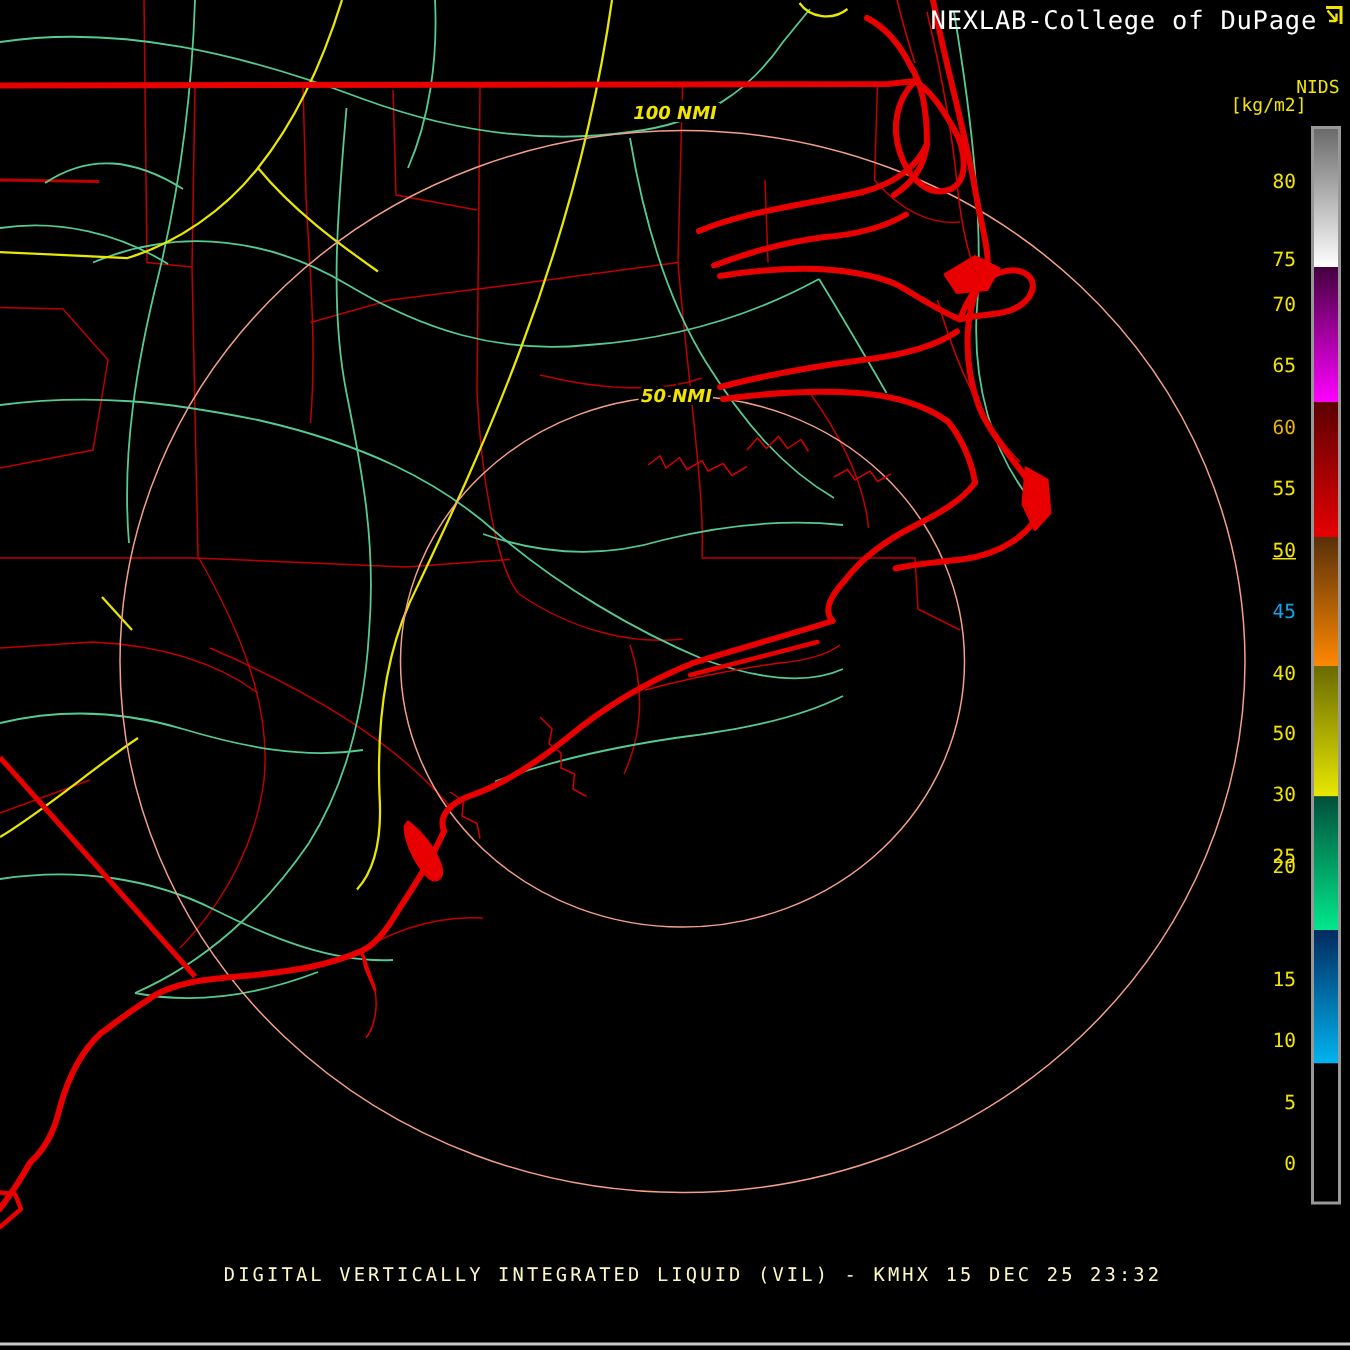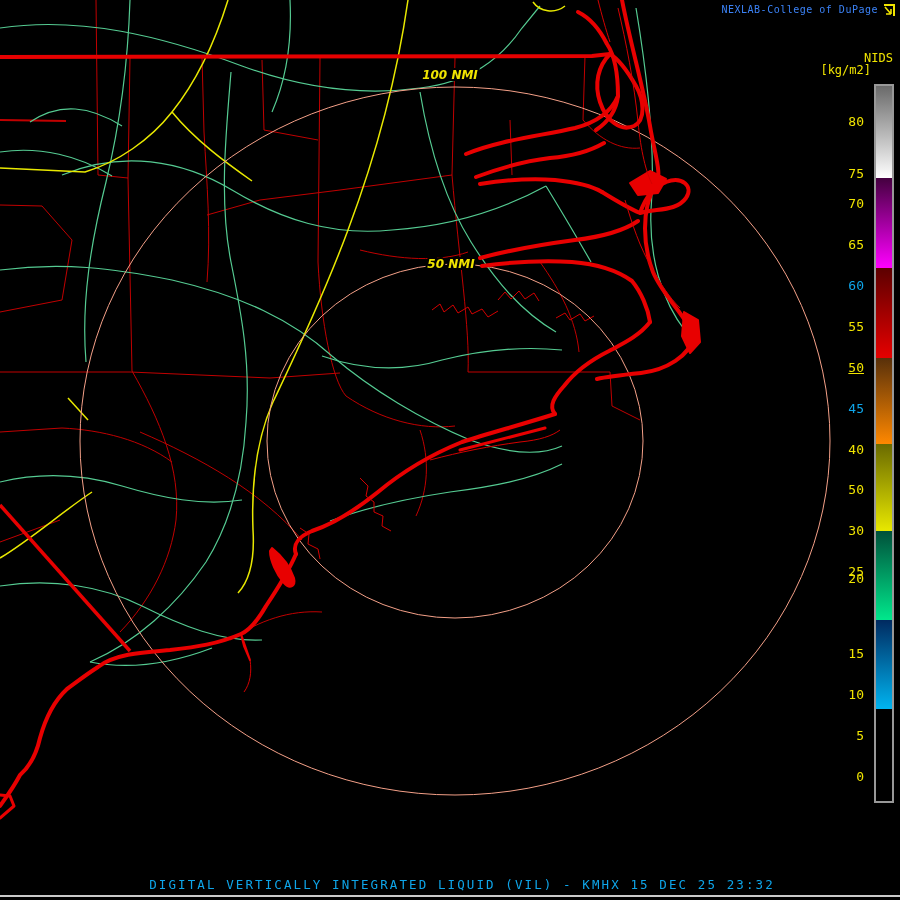--- a/index.html
+++ b/index.html
@@ -1,28 +1,28 @@
 <!DOCTYPE html>
 <html><head>
 <meta charset="utf-8">
 <style>
   html,body{margin:0;padding:0;background:#000;}
   #frame{position:relative;width:900px;height:900px;background:#000;overflow:hidden;
          font-family:"DejaVu Sans Mono","Liberation Mono",monospace;}
   #map-svg{position:absolute;left:0;top:0;}
-  #brand{position:absolute;top:4px;right:22px;font-size:10px;letter-spacing:.5px;color:#3b82f6;white-space:nowrap;}
+  #brand{position:absolute;top:4px;right:22px;font-size:17px;letter-spacing:.5px;color:#ffffff;white-space:nowrap;}
   #brand-icon{position:absolute;top:3px;right:3px;width:15px;height:15px;}
   #nids-title{position:absolute;top:51px;right:7px;font-size:12px;color:#f0e400;}
   #nids-units{position:absolute;top:63px;right:29px;font-size:12px;color:#f0e400;}
   #cb-border{position:absolute;left:874px;top:84px;width:16px;height:715px;
              border:2px solid #989898;background:#000;}
   .cb-seg{position:absolute;left:0;width:16px;}
   .cb-tick{position:absolute;font-size:13px;color:#f0e400;text-align:right;width:30px;right:36px;}
-  #status{position:absolute;left:0;top:877px;width:100%;text-align:center;padding-left:24px;
-          box-sizing:border-box;font-size:12.5px;letter-spacing:2.1px;color:#0ea5e9;white-space:nowrap;}
+  #status{position:absolute;left:0;top:842px;width:100%;text-align:center;padding-left:24px;
+          box-sizing:border-box;font-size:12.5px;letter-spacing:2.1px;color:#fef9c3;white-space:nowrap;}
   #bottom-rule{position:absolute;left:0;top:895px;width:900px;height:2px;background:#cacaca;}
   .ringlab{font:italic bold 12px "DejaVu Sans",sans-serif;fill:#f0e400;
            paint-order:stroke;stroke:#000;stroke-width:4px;}
 </style>
 </head>
 <body>
 
 <div id="frame">
 
   <svg id="map-svg" width="900" height="900" viewBox="0 0 900 900">
@@ -154,21 +154,21 @@
       <div class="cb-seg" style="top: 358.406px; height: 86.7875px; background: linear-gradient(rgb(106, 106, 0), rgb(232, 232, 0));"></div>
       <div class="cb-seg" style="top: 445.194px; height: 88.425px; background: linear-gradient(rgb(0, 80, 58), rgb(0, 232, 140));"></div>
       <div class="cb-seg" style="top: 533.619px; height: 89.2437px; background: linear-gradient(rgb(0, 42, 96), rgb(0, 180, 240));"></div>
       <div class="cb-seg" style="top: 622.862px; height: 89.2438px; background: linear-gradient(rgb(0, 0, 0), rgb(0, 0, 0));"></div>
     </div>
   <div id="cb-ticks">
       <div class="cb-tick" style="top: 114px; color: rgb(240, 228, 0);">80</div>
       <div class="cb-tick" style="top: 154.938px; color: rgb(240, 228, 0); margin-top: 11px;">75</div>
       <div class="cb-tick" style="top: 195.875px; color: rgb(240, 228, 0); text-align: right;">70</div>
       <div class="cb-tick" style="top: 236.812px; color: rgb(240, 228, 0);">65</div>
-      <div class="cb-tick" style="top: 277.75px; color: #0ea5e9;">60</div>
+      <div class="cb-tick" style="top: 277.75px; color: #eab308;">60</div>
       <div class="cb-tick" style="top: 318.688px; color: rgb(240, 228, 0);">55</div>
       <div class="cb-tick" style="top: 359.625px; color: rgb(240, 228, 0); text-decoration: underline;">50</div>
       <div class="cb-tick" style="top: 400.562px; color: #0ea5e9;">45</div>
       <div class="cb-tick" style="top: 441.5px; color: rgb(240, 228, 0);">40</div>
       <div class="cb-tick" style="top: 482.438px; color: rgb(240, 228, 0);">50</div>
       <div class="cb-tick" style="top: 523.375px; color: rgb(240, 228, 0);">30</div>
       <div class="cb-tick" style="top: 564.312px; color: rgb(240, 228, 0);">25</div>
       <div class="cb-tick" style="top: 571px; color: rgb(240, 228, 0);">20</div>
       <div class="cb-tick" style="top: 646.188px; color: rgb(240, 228, 0);">15</div>
       <div class="cb-tick" style="top: 687.125px; color: rgb(240, 228, 0);">10</div>

